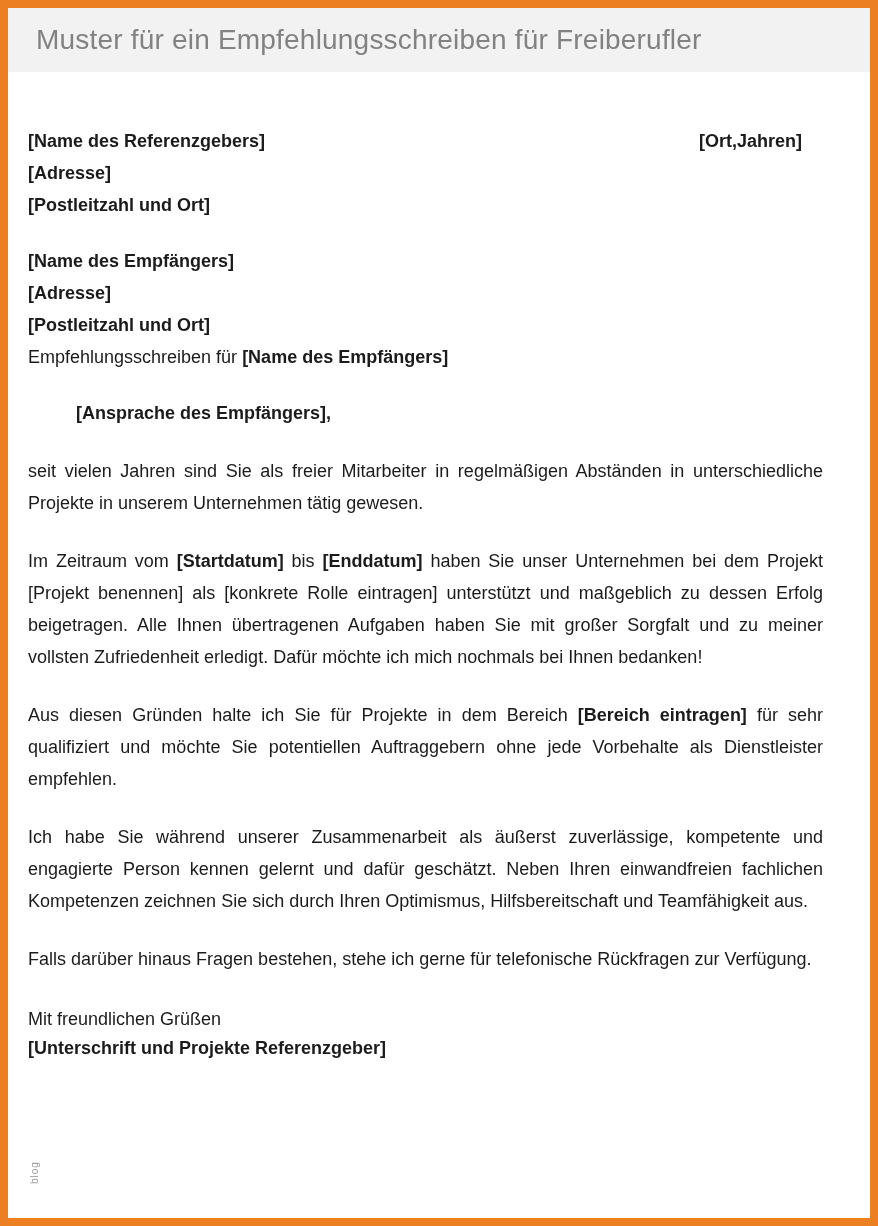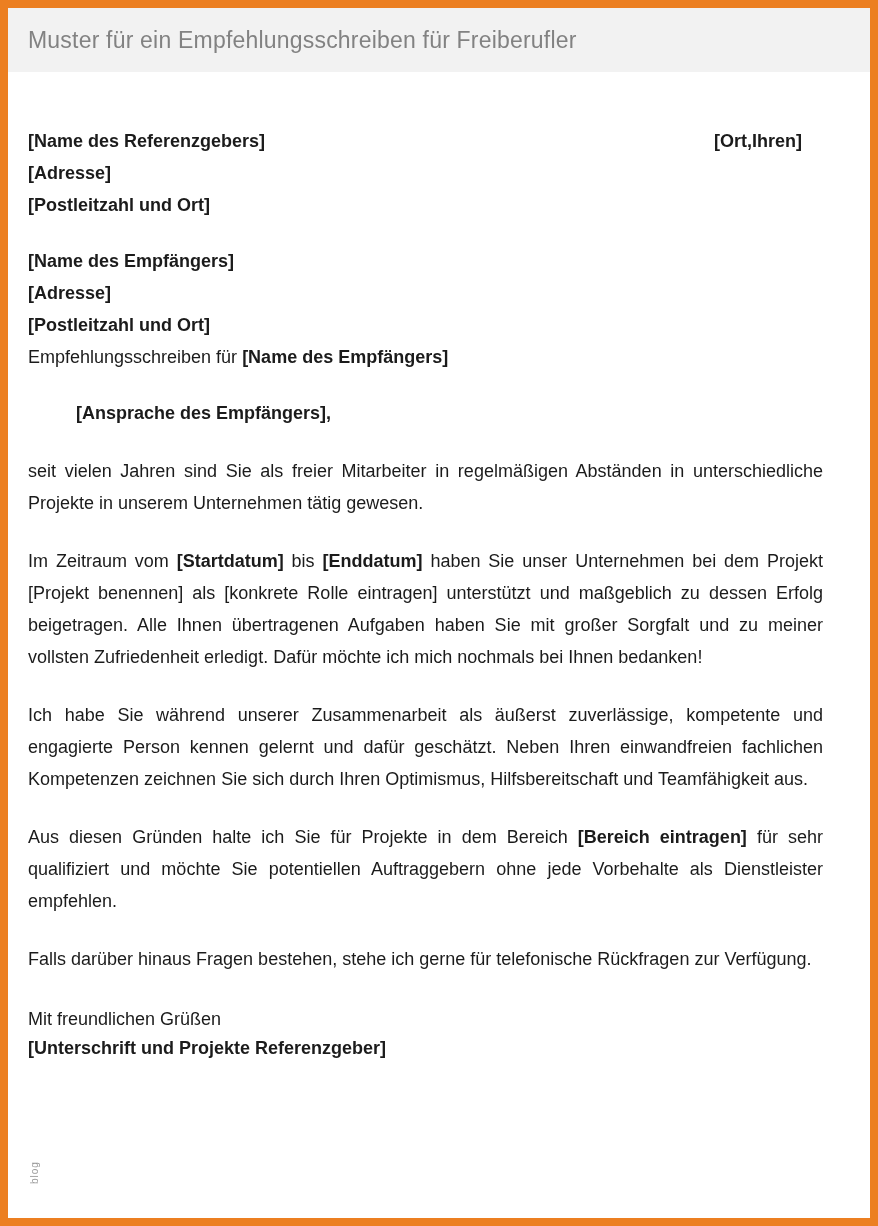--- a/index.html
+++ b/index.html
@@ -19,22 +19,22 @@
     overflow: hidden;
   }
   .header {
     background: var(--header-bg, #F2F2F2);
     height: 64px;
     display: flex;
     align-items: center;
     padding: 0 20px;
   }
   .title {
-    margin: 0;
-    font-size: 23px;
+    margin: 8px;
+    font-size: 28px;
     font-weight: 400;
     color: var(--title-text, #828282);
     letter-spacing: 0.2px;
   }
   .content {
     padding: 26px 47px 0 20px;
     font-size: 18px;
     line-height: 32px;
   }
   .b { font-weight: 700; }
@@ -76,40 +76,40 @@
 
   <div class="header">
     <h1 class="title">Muster für ein Empfehlungsschreiben für Freiberufler</h1>
   </div>
 
   <div class="content">
 
     <div class="sender">
       <div class="addr-row">
         <span class="addr-line">[Name des Referenzgebers]</span>
-        <span class="addr-line date">[Ort,Ihren]</span>
+        <span class="addr-line date">[Ort,Jahren]</span>
       </div>
       <div class="addr-line">[Adresse]</div>
       <div class="addr-line">[Postleitzahl und Ort]</div>
     </div>
 
     <div class="recipient">
       <div class="addr-line">[Name des Empfängers]</div>
       <div class="addr-line">[Adresse]</div>
       <div class="addr-line">[Postleitzahl und Ort]</div>
     </div>
 
     <div class="subject"><span>Empfehlungsschreiben für </span><span class="b">[Name des Empfängers]</span></div>
 
     <div class="salutation"><span class="b">[Ansprache des Empfängers],</span></div>
 
     <p class="para"><span>seit vielen Jahren sind Sie als freier Mitarbeiter in regelmäßigen Abständen in unterschiedliche Projekte in unserem Unternehmen tätig gewesen.</span></p>
     <p class="para"><span>Im Zeitraum vom </span><span class="b">[Startdatum]</span><span> bis </span><span class="b">[Enddatum]</span><span> haben Sie unser Unternehmen bei dem Projekt [Projekt benennen] als [konkrete Rolle eintragen] unterstützt und maßgeblich zu dessen Erfolg beigetragen. Alle Ihnen übertragenen Aufgaben haben Sie mit großer Sorgfalt und zu meiner vollsten Zufriedenheit erledigt. Dafür möchte ich mich nochmals bei Ihnen bedanken!</span></p>
+    <p class="para"><span>Aus diesen Gründen halte ich Sie für Projekte in dem Bereich </span><span class="b">[Bereich eintragen]</span><span> für sehr qualifiziert und möchte Sie potentiellen Auftraggebern ohne jede Vorbehalte als Dienstleister empfehlen.</span></p>
     <p class="para"><span>Ich habe Sie während unserer Zusammenarbeit als äußerst zuverlässige, kompetente und engagierte Person kennen gelernt und dafür geschätzt. Neben Ihren einwandfreien fachlichen Kompetenzen zeichnen Sie sich durch Ihren Optimismus, Hilfsbereitschaft und Teamfähigkeit aus.</span></p>
-    <p class="para"><span>Aus diesen Gründen halte ich Sie für Projekte in dem Bereich </span><span class="b">[Bereich eintragen]</span><span> für sehr qualifiziert und möchte Sie potentiellen Auftraggebern ohne jede Vorbehalte als Dienstleister empfehlen.</span></p>
     <p class="para"><span>Falls darüber hinaus Fragen bestehen, stehe ich gerne für telefonische Rückfragen zur Verfügung.</span></p>
 
     <div class="closing-block">
       <div>Mit freundlichen Grüßen</div>
       <div class="b">[Unterschrift und Projekte Referenzgeber]</div>
     </div>
 
   </div>
 
   <div class="watermark">blog</div>

